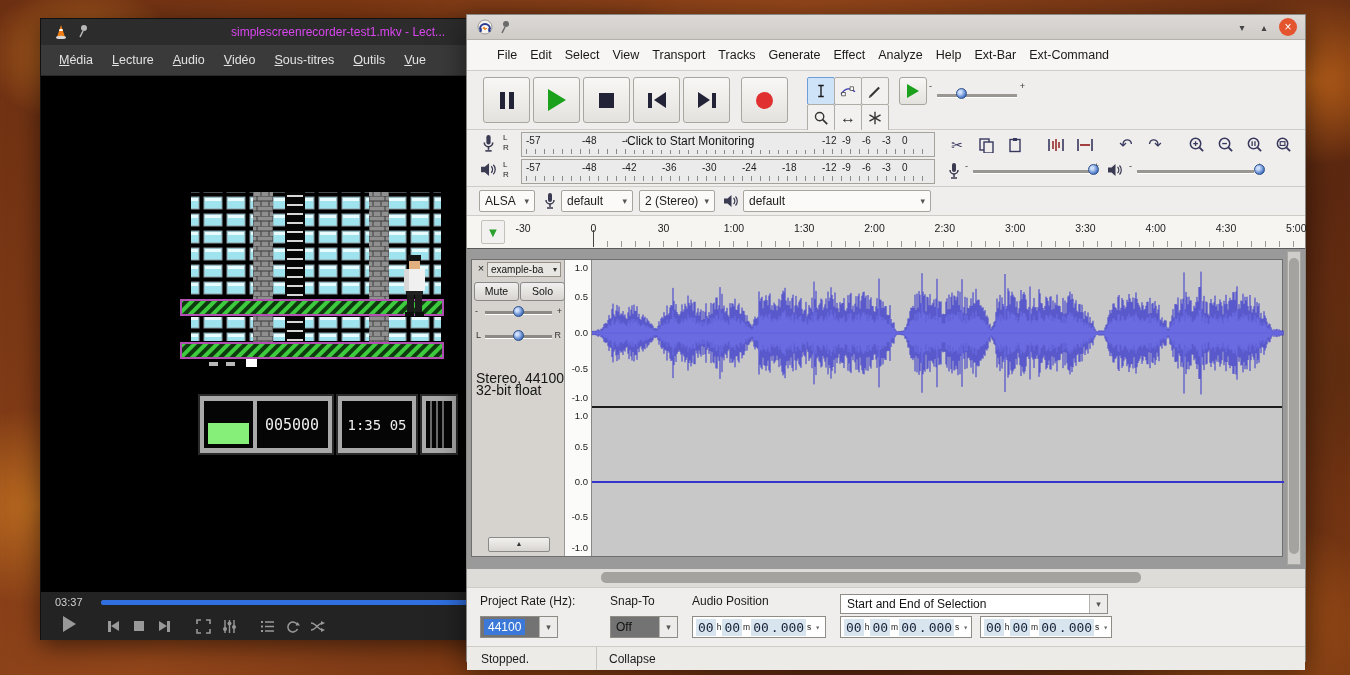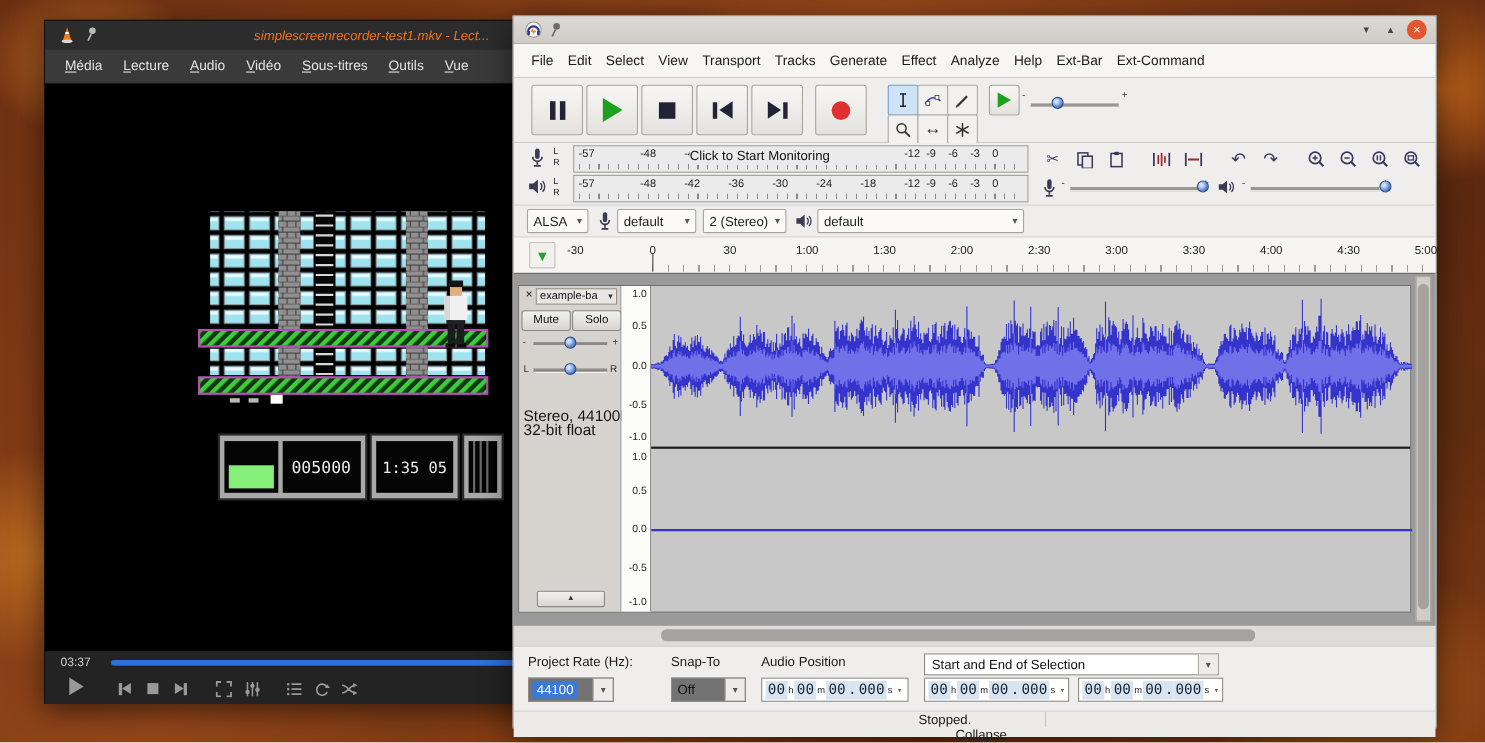--- a/index.html
+++ b/index.html
@@ -13,21 +13,21 @@
       radial-gradient(220px 150px at 92% 92%, rgba(179,92,23,.8), transparent 70%),
       radial-gradient(260px 180px at 40% 98%, rgba(138,63,18,.8), transparent 70%),
       radial-gradient(200px 140px at 3% 75%, rgba(201,119,34,.8), transparent 70%),
       linear-gradient(135deg, #6b2f12, #93461a 40%, #5c2810 75%, #7d3a14);}
   .abs{position:absolute;}
 
   
   .vlc{position:absolute;left:40px;top:18px;width:610px;height:622px;background:#1d1d1d;
        box-shadow:0 6px 24px rgba(0,0,0,.55);z-index:1;border:1px solid #111;box-sizing:border-box;}
   .vlc-titlebar{position:relative;height:26px;background:#2c2c2c;}
-  .vlc-title{position:absolute;left:190px;top:6px;font-size:12px;color:#f97316;white-space:nowrap;font-style:italic;}
+  .vlc-title{position:absolute;left:190px;top:6px;font-size:12px;color:#d946ef;white-space:nowrap;}
   .vlc-menubar{position:relative;height:30px;background:#3a3a3a;display:flex;align-items:center;gap:19px;padding-left:18px;margin:0;list-style:none;border-bottom:1px solid #2a2a2a;}
   .vlc-menubar li{display:inline-block;font-size:12.5px;color:#e2e2e2;cursor:default;}
   .vlc-menubar li::first-letter{text-decoration:underline;}
   .vlc-video{position:relative;height:516px;background:#000;overflow:hidden;}
   .vlc-bottom{position:relative;height:48px;background:#232323;}
   .vlc-time{position:absolute;left:14px;top:4px;font-size:11px;color:#cfcfcf;}
   .vlc-seek{position:absolute;left:60px;right:14px;top:8px;height:5px;background:#4a4a4a;border-radius:3px;}
   .vlc-seek-fill{position:absolute;left:0;top:0;bottom:0;width:100%;background:#2f6fe0;border-radius:3px;}
   .vlc-controls{position:absolute;left:0;right:0;top:20px;height:28px;}
   .vicon{position:absolute;top:4px;width:20px;height:20px;display:flex;align-items:center;justify-content:center;}
@@ -37,21 +37,21 @@
   .vbar{width:3px;height:11px;background:#999;}
   .vstop{width:10px;height:10px;background:#999;}
 
   
   .aud{position:absolute;left:466px;top:14px;width:840px;height:648px;background:#efeeec;
        box-shadow:0 8px 28px rgba(0,0,0,.55);z-index:2;border:1px solid #8a8783;box-sizing:border-box;}
   .aud-titlebar{position:relative;height:24px;background:linear-gradient(#dcd9d6,#cfccc8);border-bottom:1px solid #b4b1ac;}
   .aud-title{position:absolute;left:0;right:0;top:4px;text-align:center;font-size:12.5px;color:#1c1c1c;}
   .tb-btn{position:absolute;top:3px;width:18px;height:18px;display:flex;align-items:center;justify-content:center;font-size:10px;color:#444;}
   .tb-close{background:#e4542e;border-radius:50%;color:#fff;font-size:12px;line-height:1;}
-  .aud-menubar{position:relative;height:30px;background:#f7f6f4;display:flex;align-items:center;gap:13px;padding-left:16px;border-bottom:1px solid #cfccc7;}
+  .aud-menubar{position:relative;height:30px;background:#f7f6f4;display:flex;align-items:center;gap:13px;padding-left:30px;border-bottom:1px solid #cfccc7;}
   .aud-menubar span{font-size:12.5px;color:#1a1a1a;cursor:default;}
 
   .aud-row1{position:relative;height:58px;border-bottom:1px solid #cfccc7;background:#efeeec;}
   .t-btn{position:absolute;top:6px;width:45px;height:44px;border:1px solid #a9a6a0;border-radius:3px;
          background:linear-gradient(#f8f7f5,#e4e2de);display:flex;align-items:center;justify-content:center;}
   .pauseicon{display:flex;gap:4px;}
   .pauseicon div{width:5px;height:17px;background:#232338;}
   .playicon{width:0;height:0;border-top:11px solid transparent;border-bottom:11px solid transparent;border-left:18px solid #1ba11b;}
   .stopicon{width:15px;height:15px;background:#232338;}
   .previcon,.nexticon{display:flex;align-items:center;gap:2px;}
@@ -132,21 +132,21 @@
   .timefield{position:absolute;top:28px;height:22px;border:1px solid #8f8b85;background:#fff;display:flex;align-items:center;
              padding:0 3px;box-sizing:border-box;font-family:"DejaVu Sans Mono",monospace;}
   .td{background:#d8e4ee;color:#16233a;font-size:13px;padding:1px 2px;}
   .td.ms{margin-left:0;}
   .tdot{background:#d8e4ee;color:#16233a;font-size:13px;padding:1px 0;}
   .tu{font-family:"Liberation Sans",sans-serif;font-size:8.5px;color:#222;padding:0 1px;}
   .tspin{margin-left:3px;font-size:8px;color:#666;}
   .mode-combo{position:absolute;top:6px;height:20px;border:1px solid #8f8b85;background:#fff;display:flex;align-items:center;
               font-size:12px;color:#111;padding-left:6px;box-sizing:border-box;}
 
-  .aud-status{position:relative;height:23px;background:#edebe8;display:flex;align-items:center;font-size:12px;color:#1a1a1a;flex-direction:column;}
+  .aud-status{position:relative;height:23px;background:#edebe8;display:flex;align-items:center;font-size:12px;color:#1a1a1a;}
   .status-field1{width:130px;padding-left:14px;border-right:1px solid #c8c5c0;height:100%;display:flex;align-items:center;box-sizing:border-box;}
   .status-field2{padding-left:12px;height:100%;display:flex;align-items:center;flex:1;}
 
   svg{display:block;}
   text{font-family:"DejaVu Sans Mono",monospace;}
 </style>
 </head>
 <body>
 
 <div class="stage">

